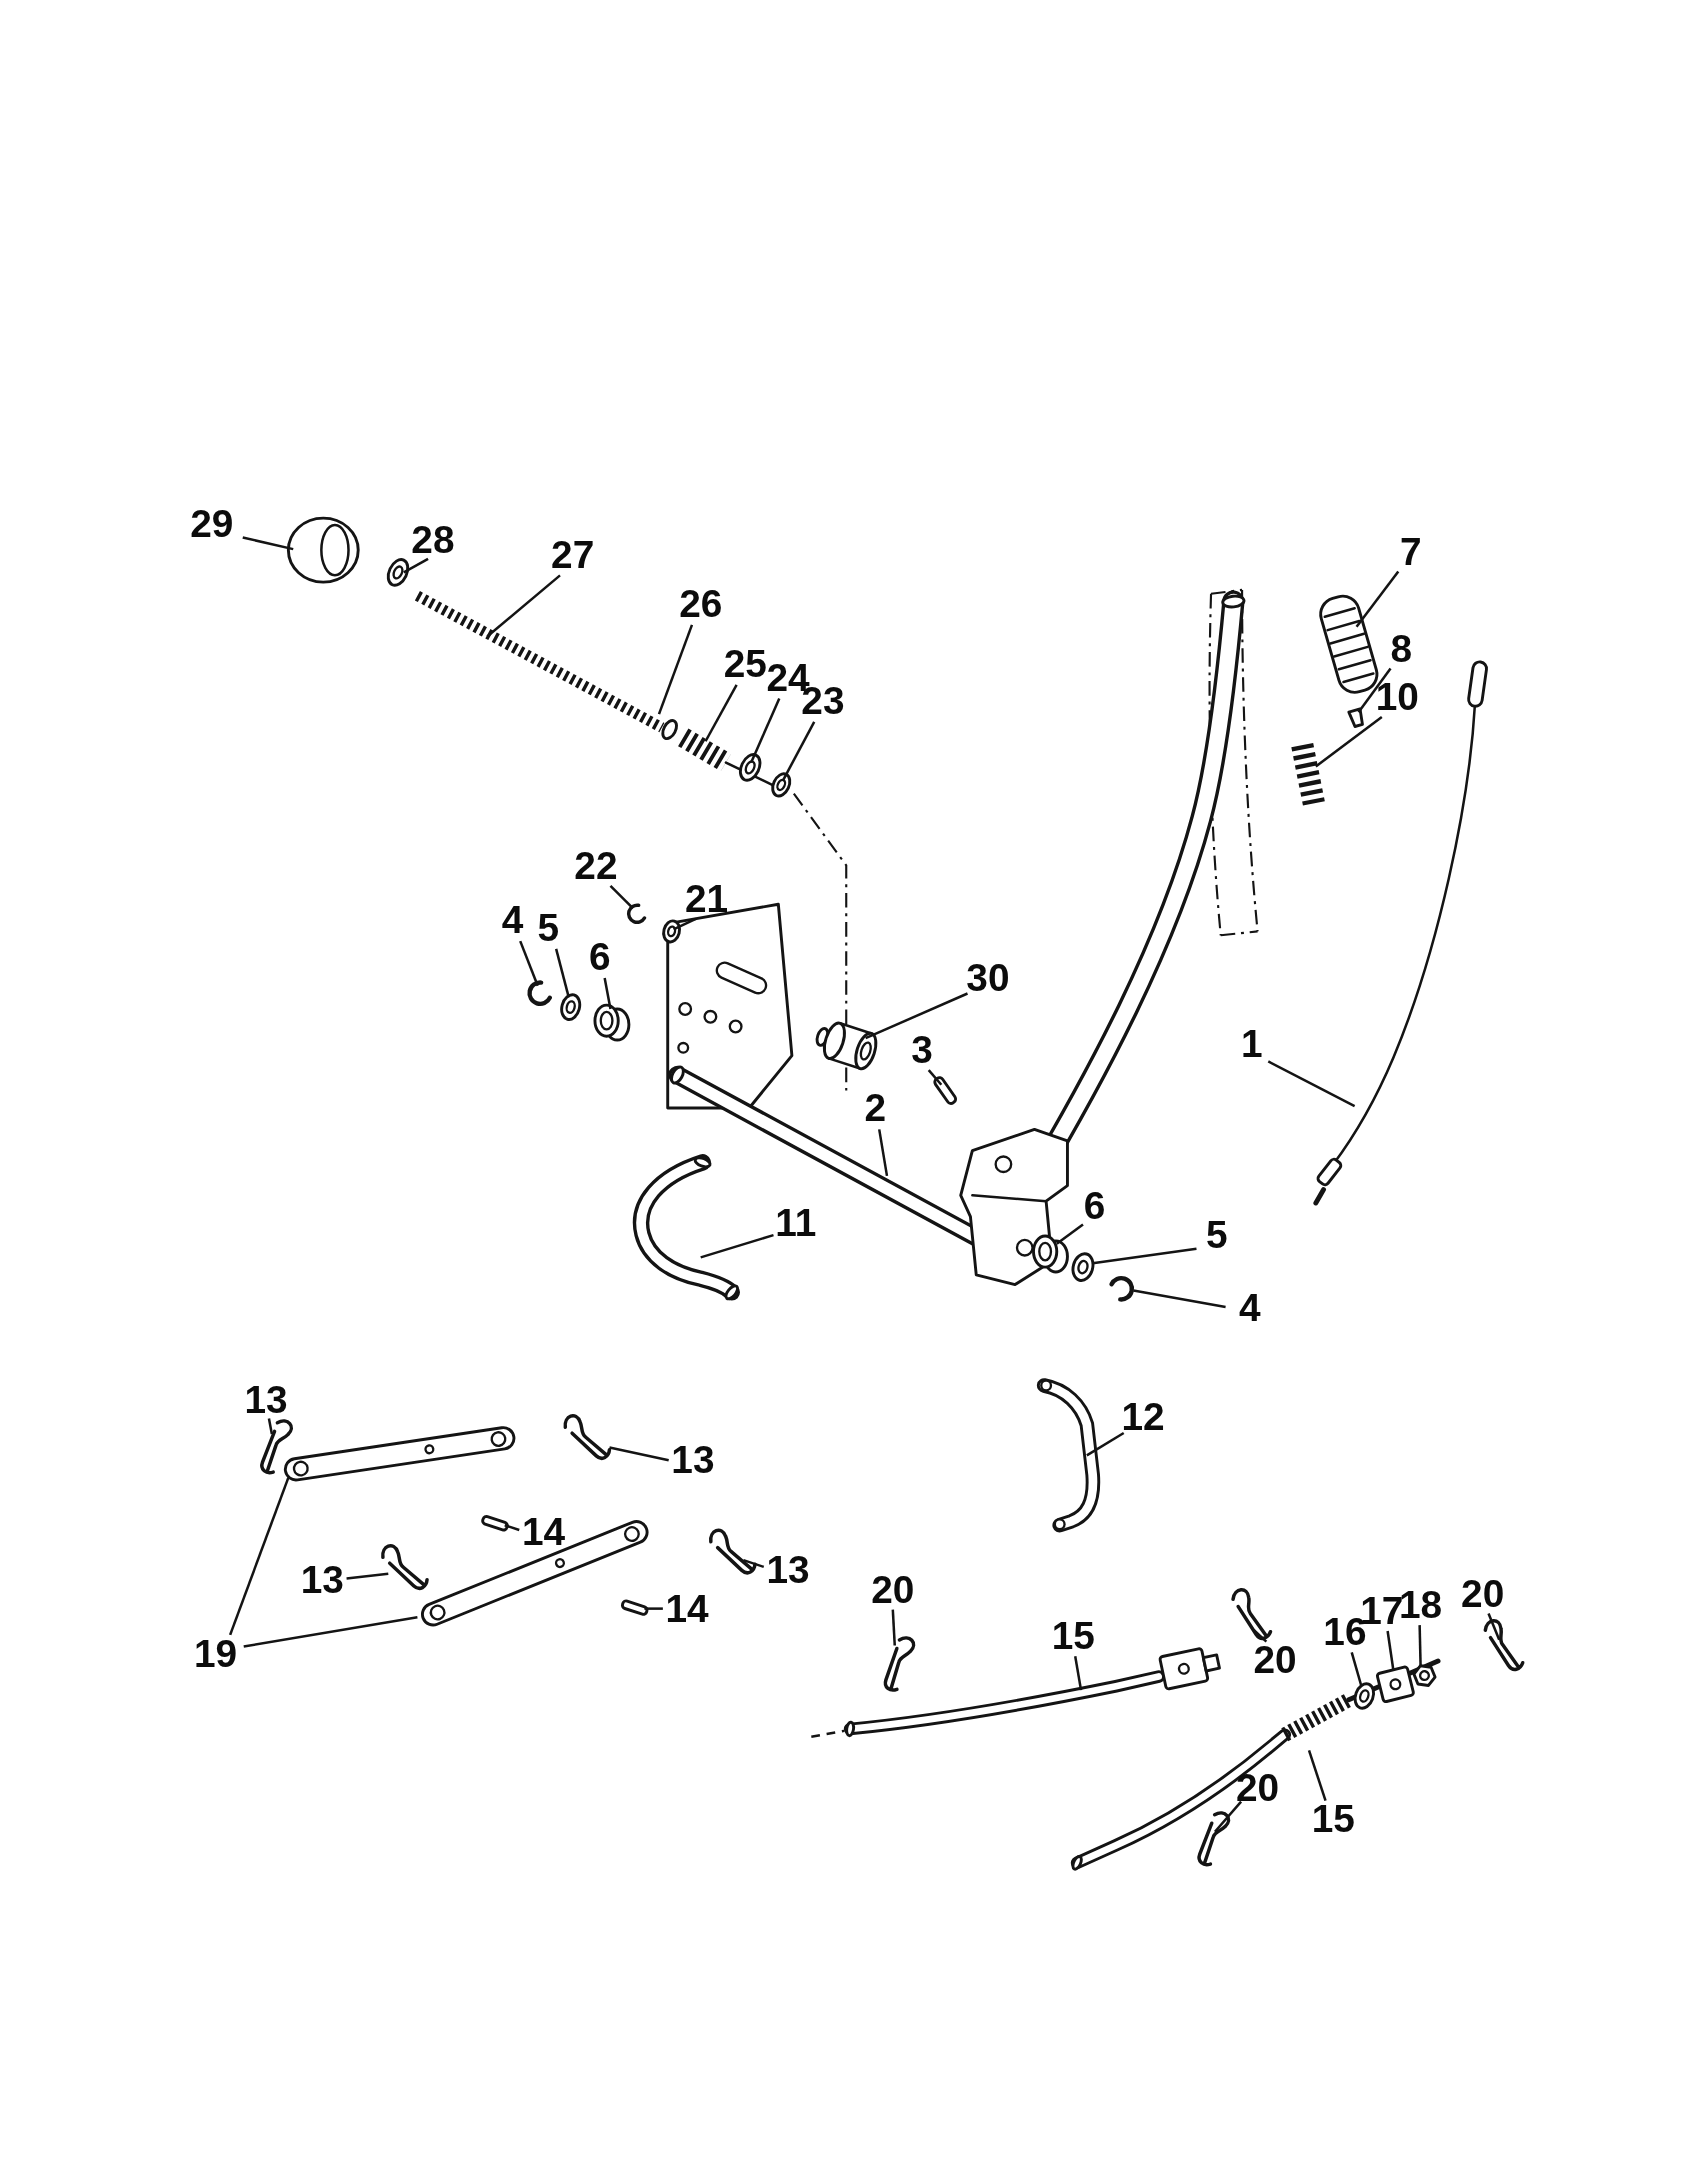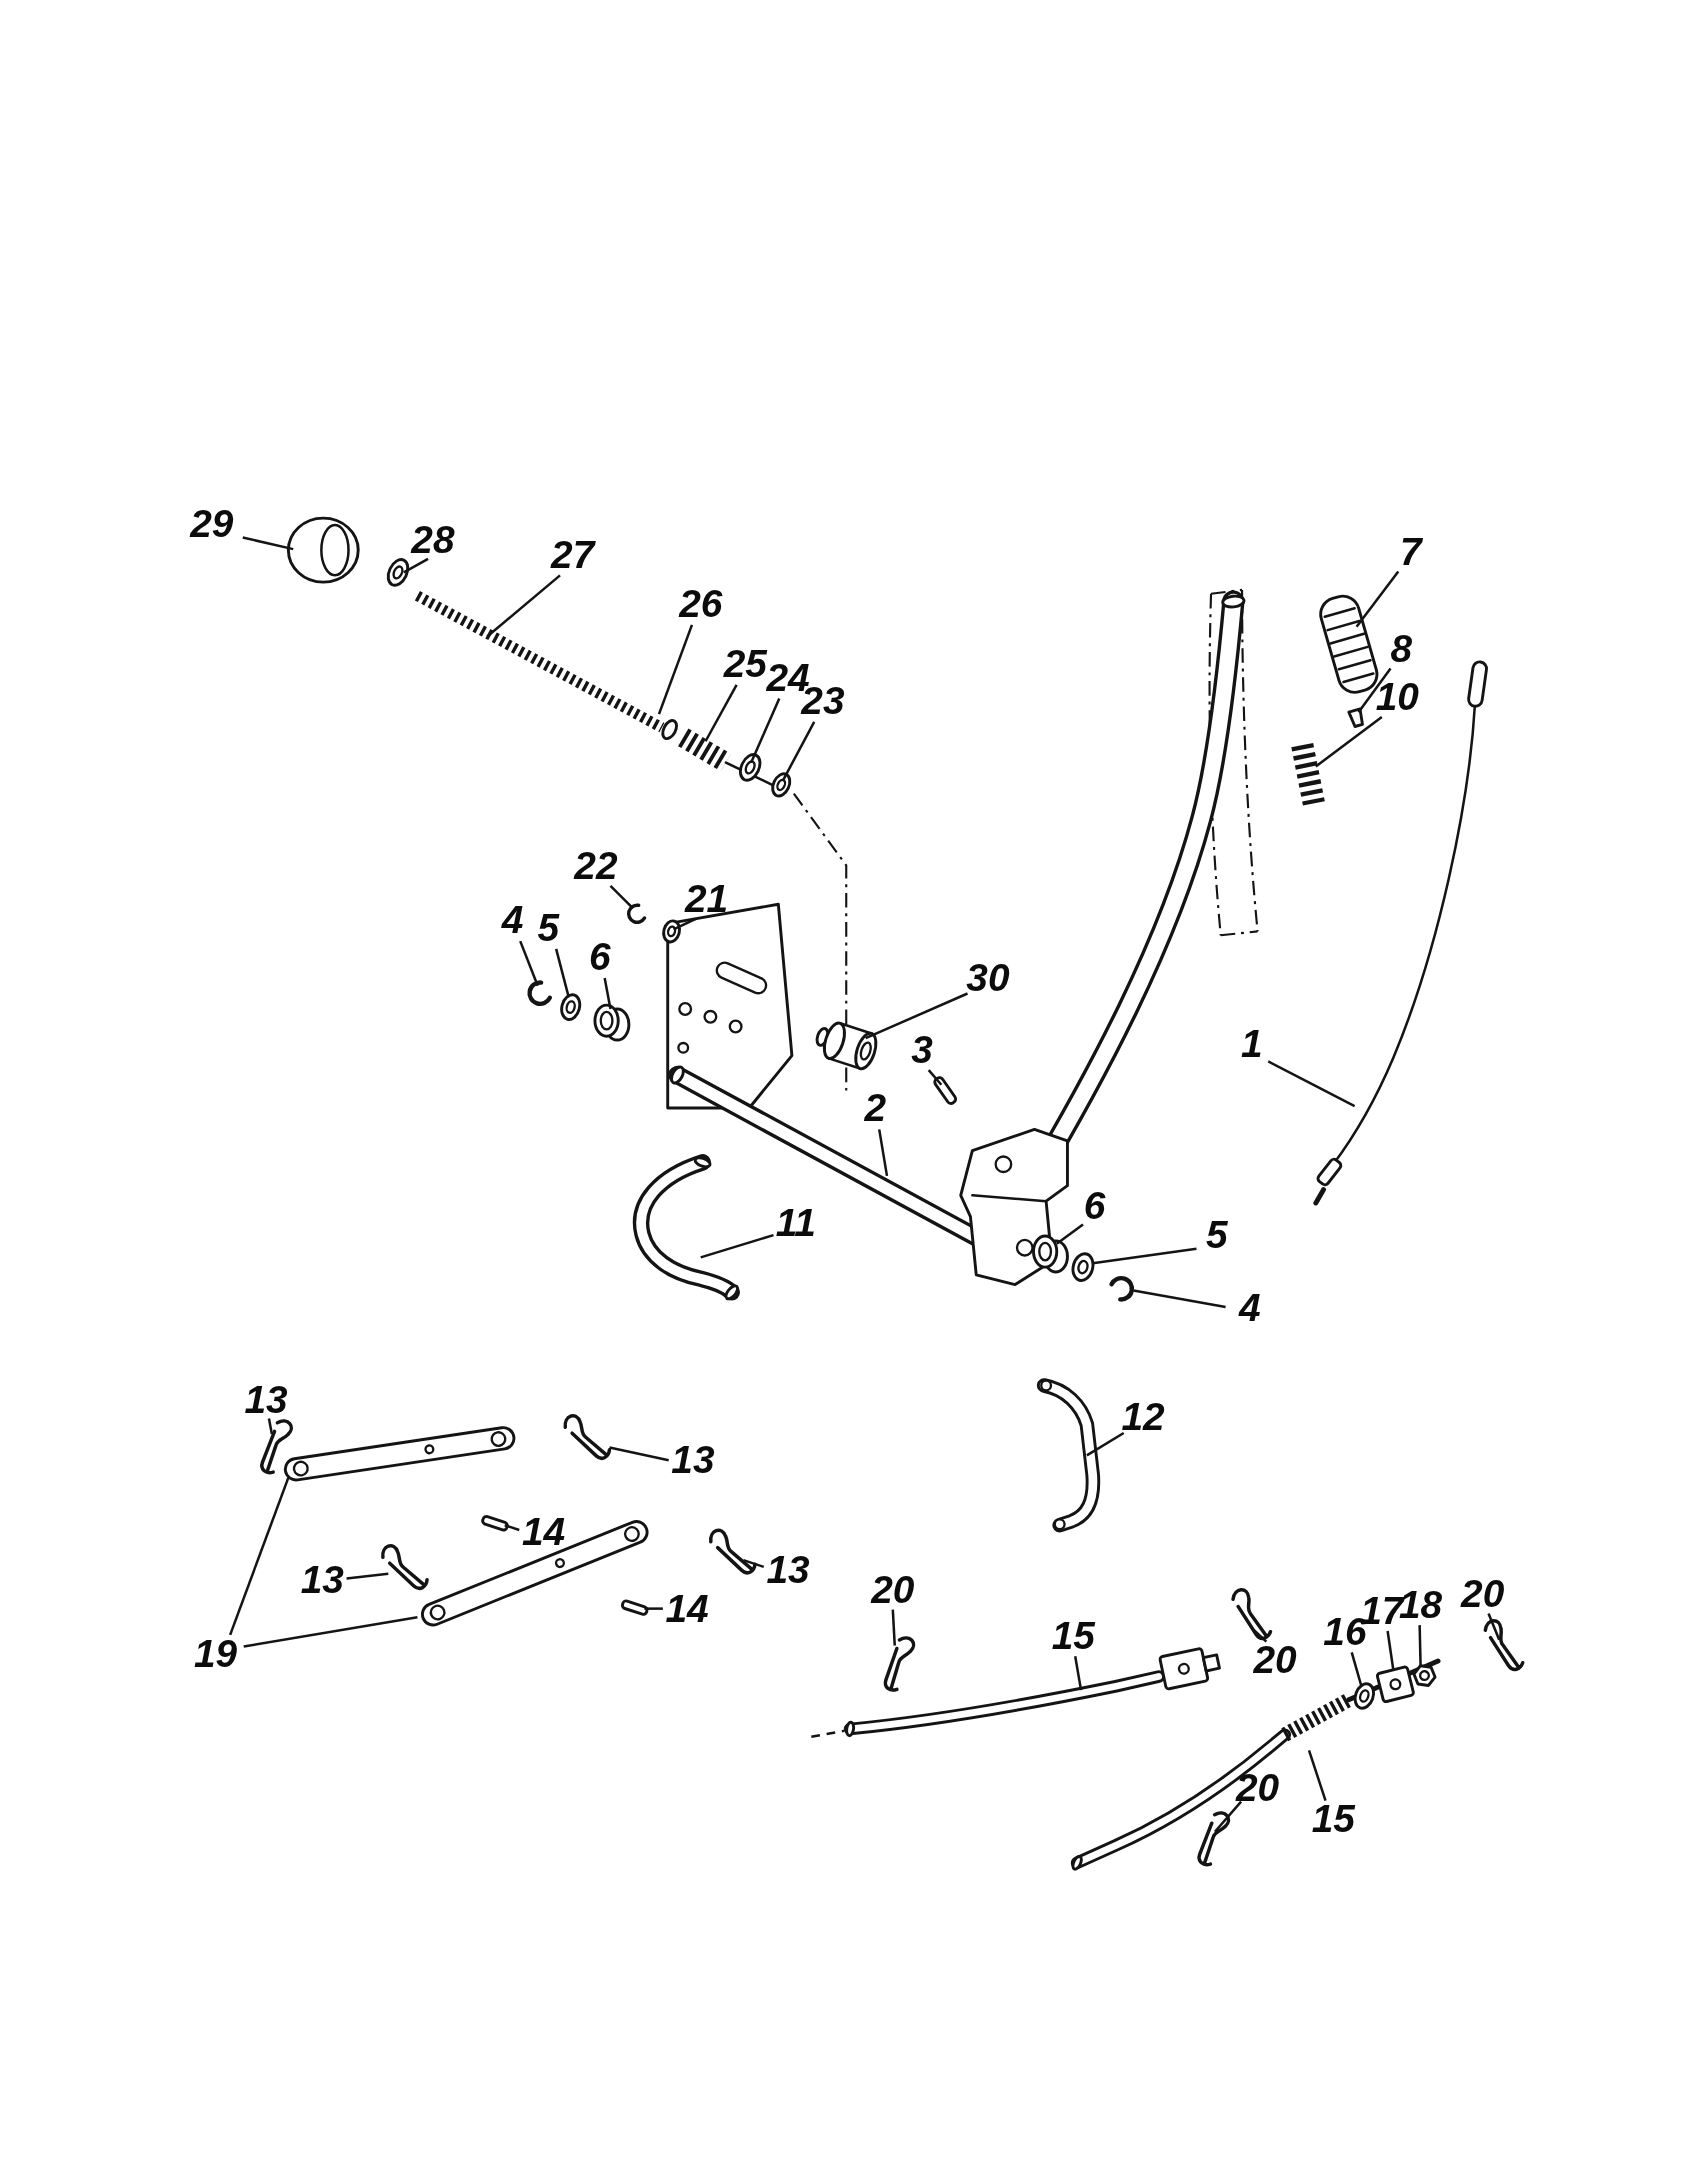--- a/index.html
+++ b/index.html
@@ -1,17 +1,17 @@
 <!DOCTYPE html>
 <html style="--ink: #141414; --paper: #ffffff;"><head>
 <meta charset="utf-8">
 <style>
   :root { --ink:#141414; --paper:#ffffff; }
   html,body{margin:0;padding:0;background:var(--paper);}
-  .canvas{position:relative;width:1672px;height:2183px;background:var(--paper);overflow:hidden;font-family:"Liberation Sans",sans-serif;font-style:italic;}
+  .canvas{position:relative;width:1672px;height:2183px;background:var(--paper);overflow:hidden;font-family:"Liberation Sans",sans-serif;}
   svg{position:absolute;left:0;top:0;width:1708px;height:2183px;}
   .part{fill:#fff;stroke:var(--ink);stroke-width:3;stroke-linejoin:round;}
   .hole{fill:#fff;stroke:var(--ink);stroke-width:2.4;}
   .thin{fill:none;stroke:var(--ink);stroke-width:2.6;stroke-linecap:round;stroke-linejoin:round;}
   .tube-out{fill:none;stroke:var(--ink);stroke-linecap:round;stroke-linejoin:round;}
   .tube-in{fill:none;stroke:#fff;stroke-linecap:round;stroke-linejoin:round;}
   .thread{fill:none;stroke:var(--ink);}
   .dashdot{fill:none;stroke:var(--ink);stroke-width:2.2;stroke-dasharray:15 6 3 6;}
   .dash{fill:none;stroke:var(--ink);stroke-width:2.6;stroke-dasharray:9 7;}
   .leader{fill:none;stroke:var(--ink);stroke-width:2.6;}

